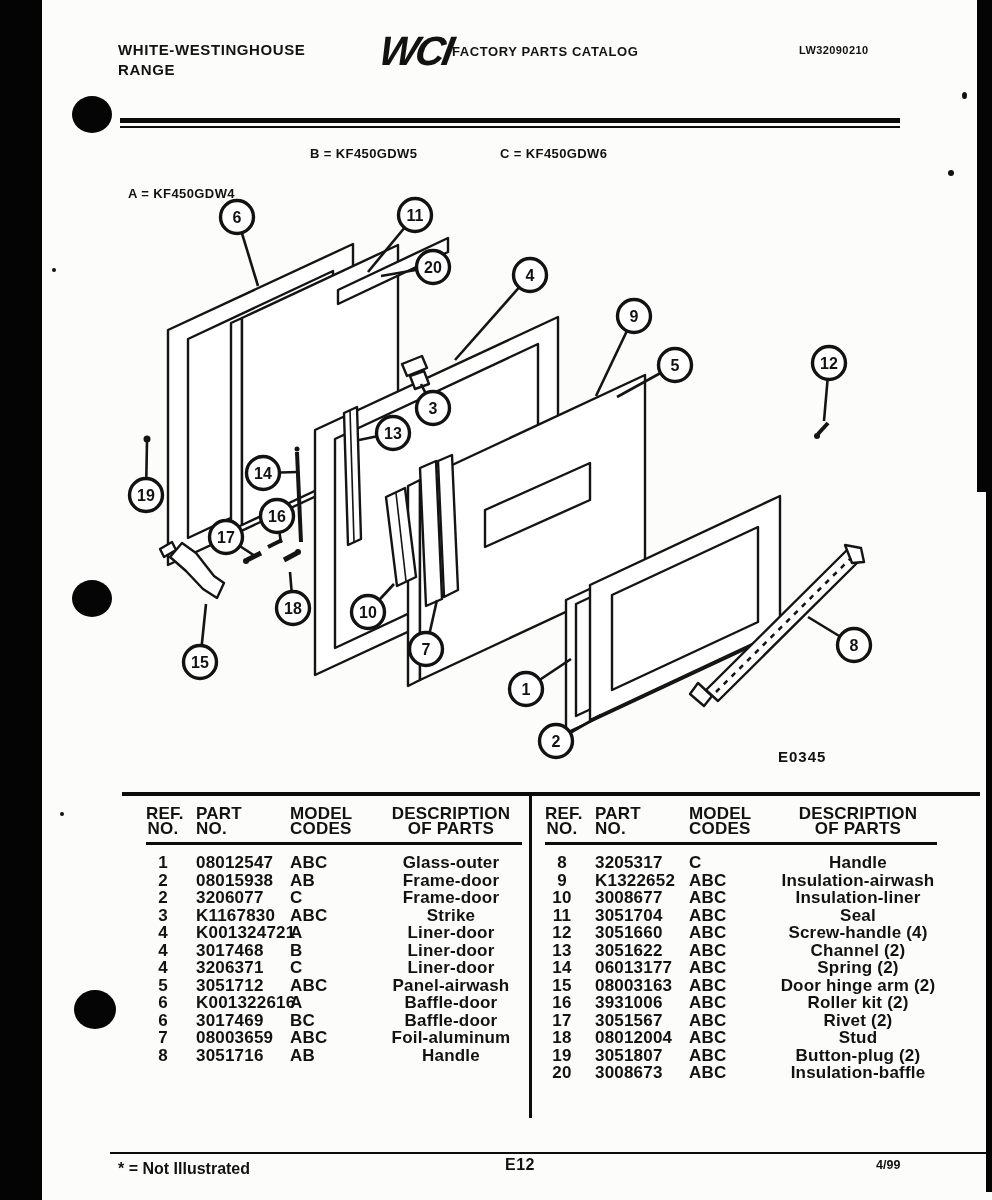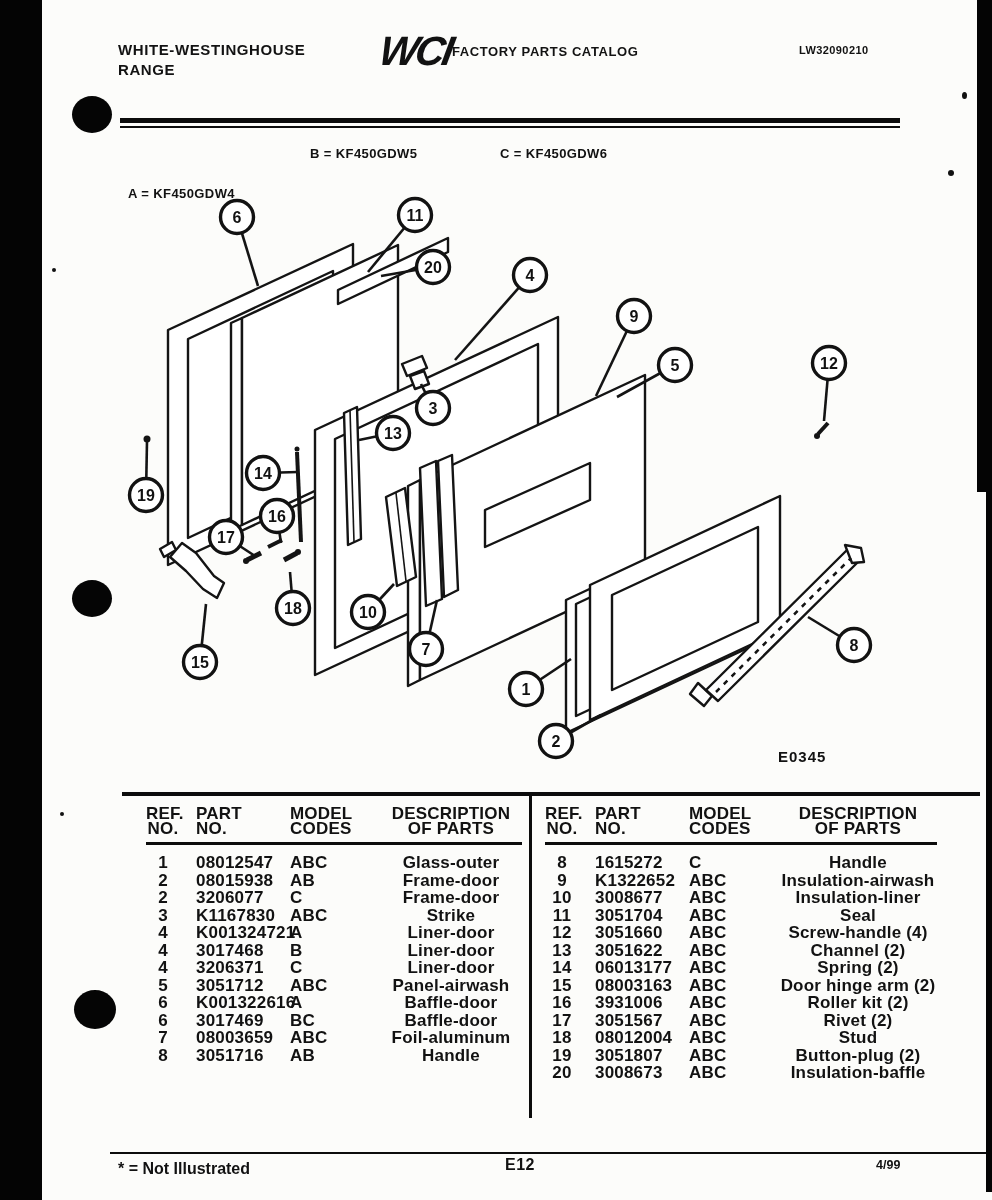--- a/index.html
+++ b/index.html
@@ -374,21 +374,21 @@
         </div>
         <div class="hcell">
           <div>DESCRIPTION</div>
           <div>OF PARTS</div>
         </div>
       </div>
       <div class="headrule"></div>
       <div class="tbody">
         <div class="trow">
           <div class="cell c0">8</div>
-          <div class="cell c1">1615272</div>
+          <div class="cell c1">3205317</div>
           <div class="cell c2">C</div>
           <div class="cell c3">Handle</div>
         </div>
         <div class="trow">
           <div class="cell c0">9</div>
           <div class="cell c1">K1322652</div>
           <div class="cell c2">ABC</div>
           <div class="cell c3">Insulation-airwash</div>
         </div>
         <div class="trow">

